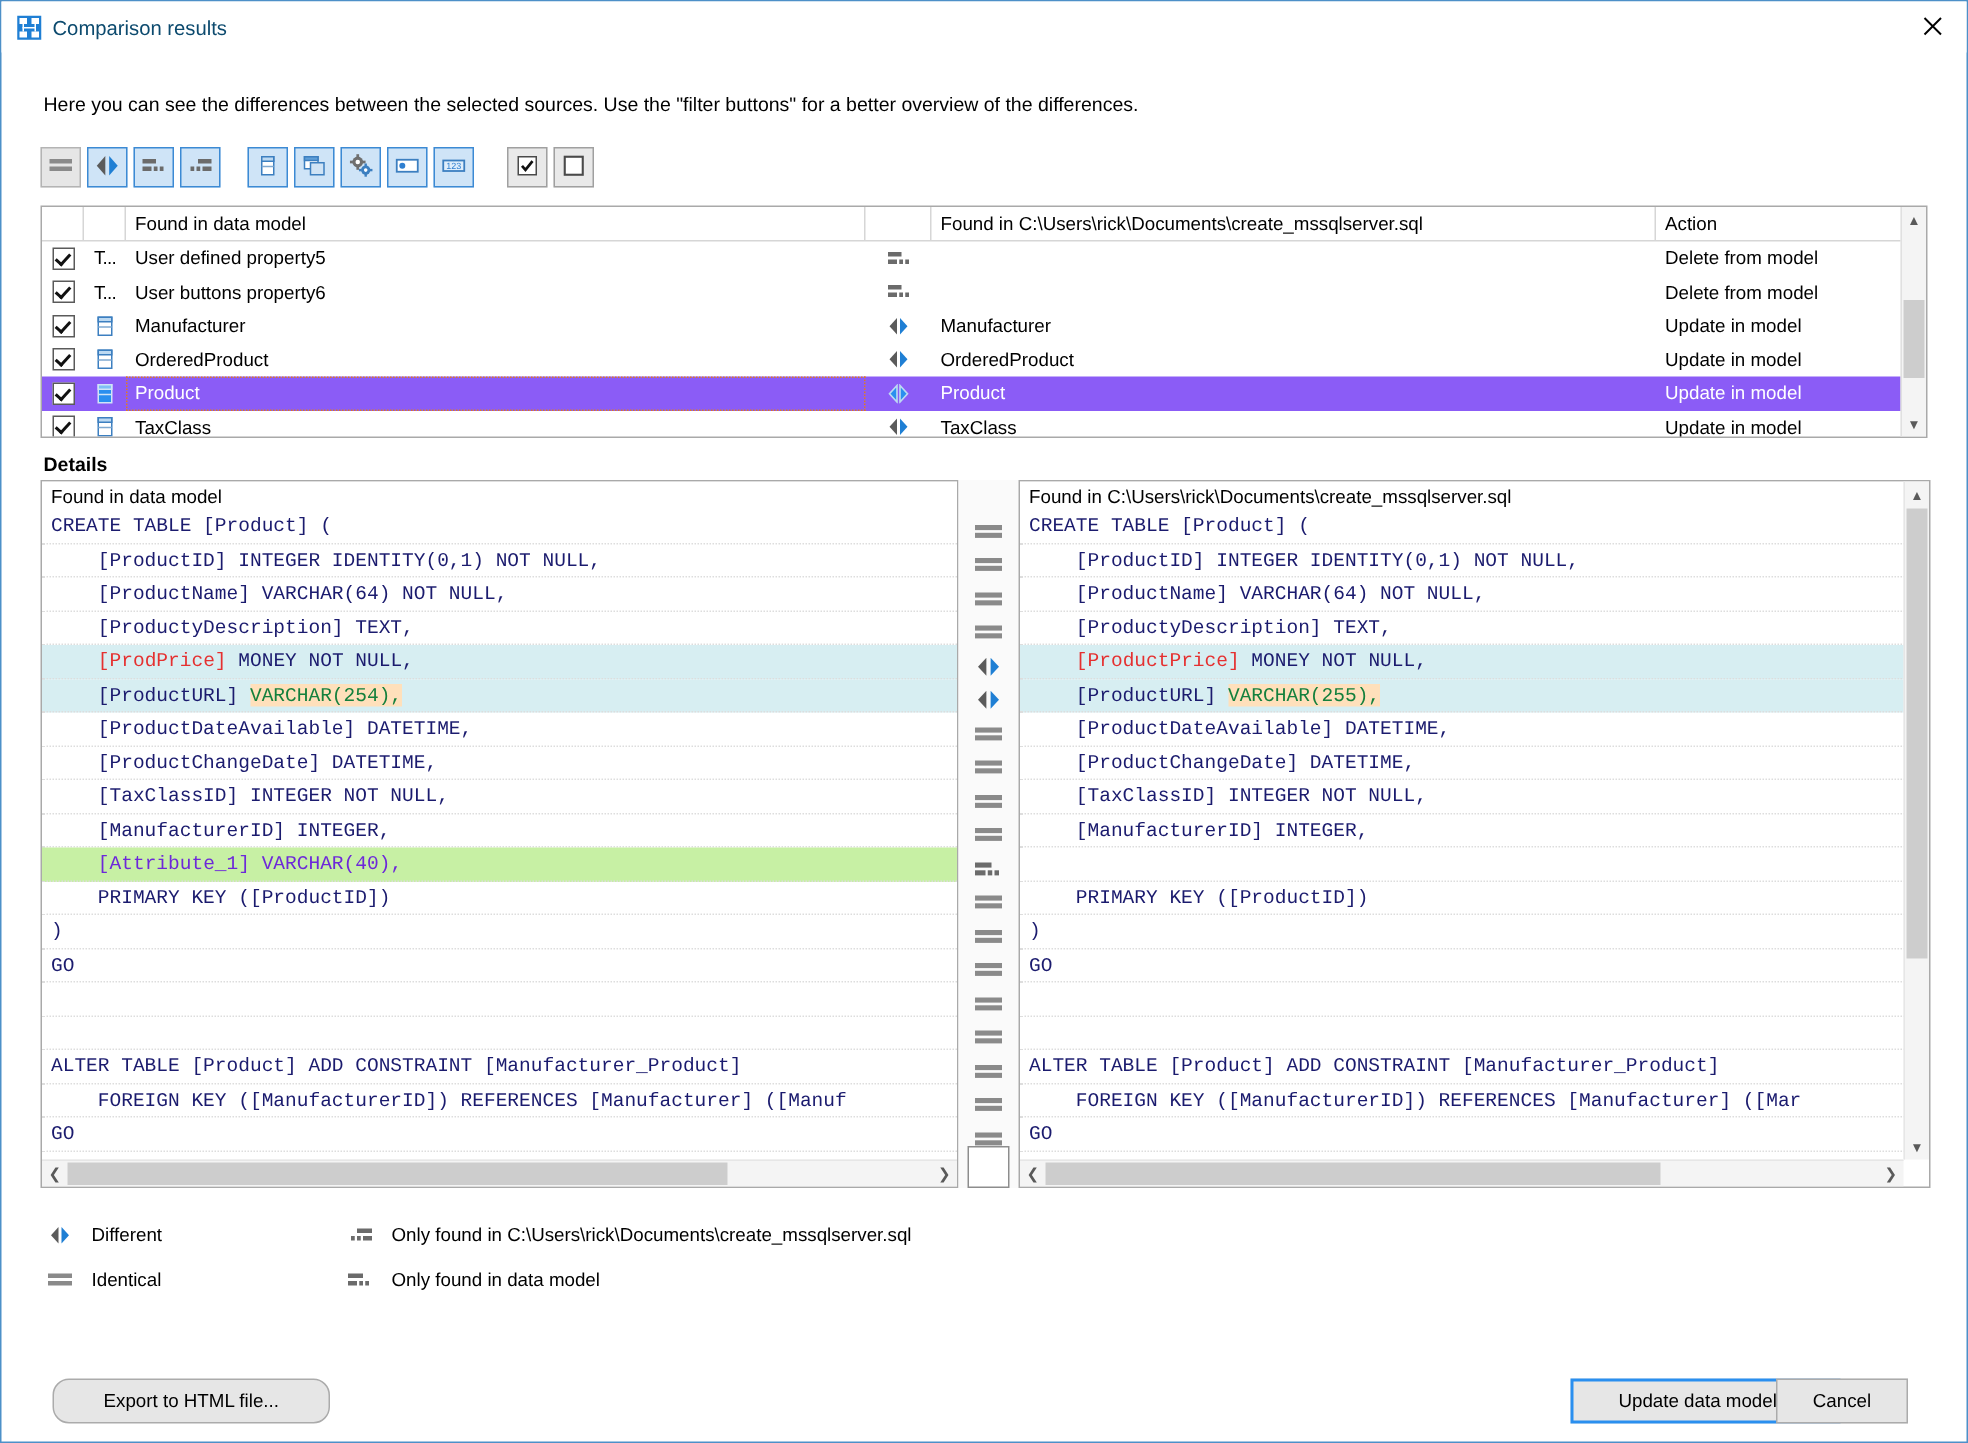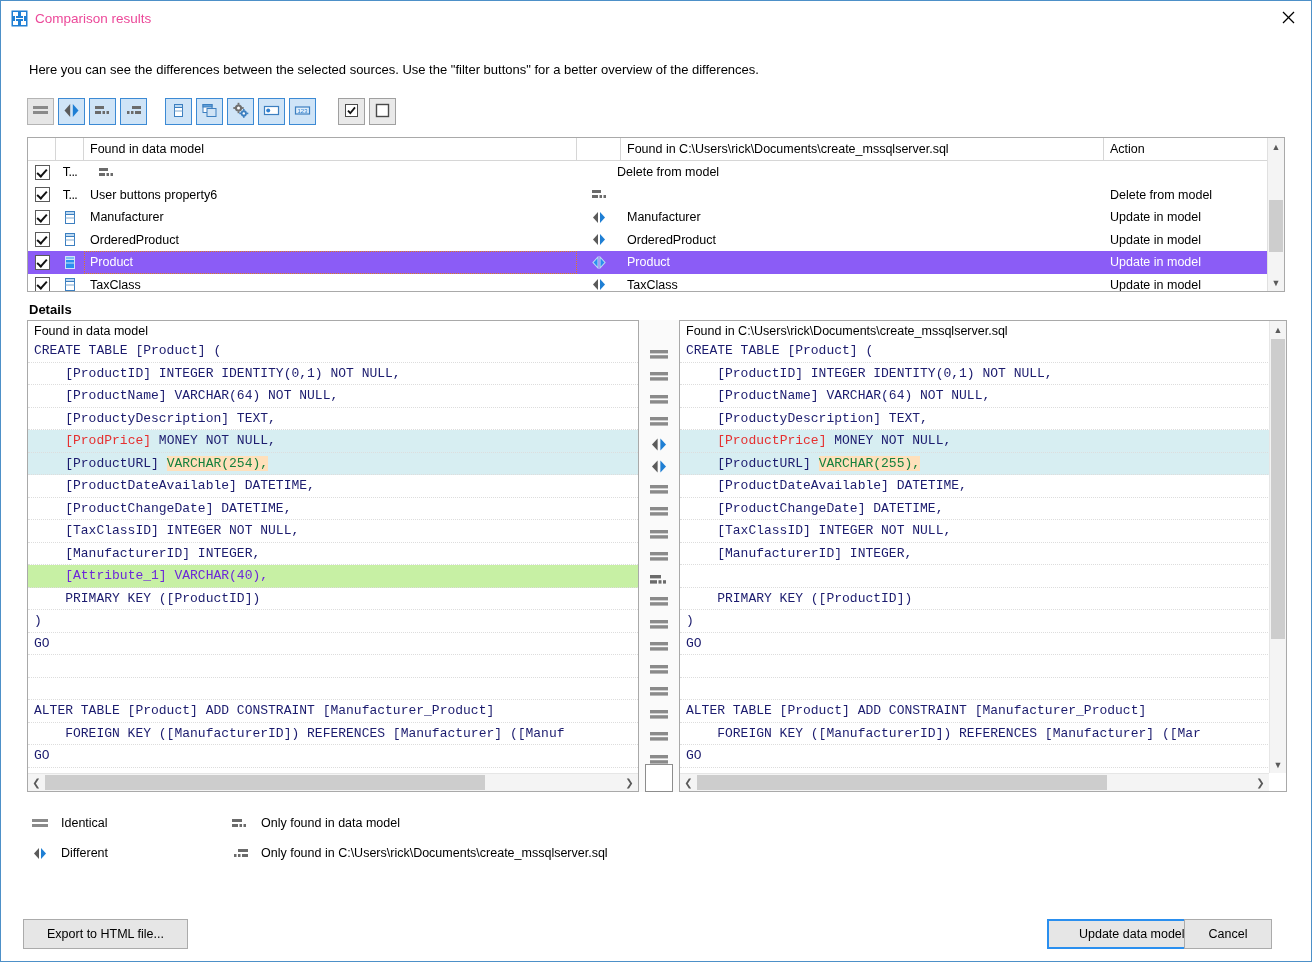--- a/index.html
+++ b/index.html
@@ -10,21 +10,21 @@
     font-size:12.5px;
     color:#000000;
     overflow:hidden;
     position:relative;
   }
   .win{position:absolute;left:0;top:0;width:1312px;height:962px;background:#fff;border:1px solid #4d90c8;box-sizing:border-box;}
 
   
   .titlebar{height:34px;display:flex;align-items:center;padding:0 0 0 10px;background:#ffffff;position:relative;}
   .title-icon{width:17px;height:17px;margin-right:7px;flex:none;}
-  .title-text{font-size:13.5px;color:#ec4899;}
+  .title-text{font-size:13.5px;color:#0c4a6e;}
   .close-btn{position:absolute;right:0;top:0;width:45px;height:33px;display:flex;align-items:center;justify-content:center;cursor:pointer;}
   .close-btn svg{display:block;}
 
   
   .intro{padding:27px 0 0 28px;font-size:13px;color:#000;}
 
   
   .toolbar{display:flex;align-items:center;margin:21px 0 0 26px;}
   .tb-btn{width:27px;height:27px;border:1px solid #b4b4b4;background:#e6e6e6;display:flex;align-items:center;justify-content:center;margin-right:4px;box-sizing:border-box;cursor:pointer;}
   .tb-btn.sel{border:1px solid #3c8ad4;background:#cfe4f7;}
@@ -91,21 +91,21 @@
   .legend{margin:16px 0 0 26px;font-size:12.5px;}
   .lrow{display:flex;align-items:center;height:30px;}
   .lcell{display:flex;align-items:center;}
   .lcell.first{width:200px;}
   .lico{width:26px;display:flex;align-items:center;justify-content:center;margin-right:8px;}
 
   
   .footer{position:absolute;left:0;right:0;bottom:12px;height:30px;}
   .btn{position:absolute;height:30px;border:1px solid #ababab;background:#e6e6e6;font-family:"Liberation Sans",sans-serif;font-size:12.5px;color:#000;cursor:pointer;box-sizing:border-box;}
   .btn.primary{border:2px solid #2a8fef;background:#e6e6e6;}
-  .btn-export{left:22px;width:165px;}
+  .btn-export{left:34px;width:185px;border-radius:11px;}
   .btn-update{right:84px;width:180px;}
   .btn-cancel{right:39px;width:88px;}
 </style>
 </head>
 <body>
 
 <div class="win">
 
   <div class="titlebar">
     <span class="title-icon">
@@ -267,20 +267,21 @@
     </div>
     <div class="grid-rows">
 
       <div class="grow">
         <div class="gc c-chk">
             <span class="chk"></span>
           </div>
         <div class="gc c-typ">
             <span class="tdots">T...</span>
           </div>
+        <div class="gc c-name">User defined property5</div>
         <div class="gc c-mid">
           <svg width="15" height="13" viewBox="0 0 15 13">
               <rect x="0" y="2" width="9" height="3" fill="#6b6b6b"></rect>
               <rect x="0" y="7" width="6" height="3" fill="#6b6b6b"></rect>
               <rect x="7.5" y="7" width="2.5" height="3" fill="#6b6b6b"></rect>
               <rect x="11.5" y="7" width="2.5" height="3" fill="#6b6b6b"></rect>
             </svg>
         </div>
         <div class="gc c-rname"></div>
         <div class="gc c-act">Delete from model</div>
@@ -556,60 +557,60 @@
         <div class="hs-arrow">❯</div>
       </div>
     </div>
   </div>
 
   <div class="legend">
     <div class="lrow">
       <div class="lcell first">
         <span class="lico">
           <svg width="17" height="13" viewBox="0 0 17 13">
+              <path d="M7 1 L7 12 L2 6.5 Z" fill="#5b5b5b"></path>
+              <path d="M9 1 L9 12 L14 6.5 Z" fill="#1f7fd4"></path>
+            </svg>
+        </span>
+        <span>Different</span>
+      </div>
+      <div class="lcell">
+        <span class="lico">
+          <svg width="17" height="13" viewBox="0 0 17 13">
+              <rect x="6" y="2" width="10" height="3" fill="#6b6b6b"></rect>
+              <rect x="10" y="7" width="6" height="3" fill="#6b6b6b"></rect>
+              <rect x="6" y="7" width="2.5" height="3" fill="#6b6b6b"></rect>
+              <rect x="2" y="7" width="2.5" height="3" fill="#6b6b6b"></rect>
+            </svg>
+        </span>
+        <span>Only found in C:\Users\rick\Documents\create_mssqlserver.sql</span>
+      </div>
+    </div>
+    <div class="lrow">
+      <div class="lcell first">
+        <span class="lico">
+          <svg width="17" height="13" viewBox="0 0 17 13">
               <rect x="0" y="2" width="16" height="3" fill="#8a8a8a"></rect>
               <rect x="0" y="7" width="16" height="3" fill="#8a8a8a"></rect>
             </svg>
         </span>
         <span>Identical</span>
       </div>
       <div class="lcell">
         <span class="lico">
           <svg width="17" height="13" viewBox="0 0 17 13">
               <rect x="0" y="2" width="10" height="3" fill="#6b6b6b"></rect>
               <rect x="0" y="7" width="6" height="3" fill="#6b6b6b"></rect>
               <rect x="7.5" y="7" width="2.5" height="3" fill="#6b6b6b"></rect>
               <rect x="11.5" y="7" width="2.5" height="3" fill="#6b6b6b"></rect>
             </svg>
         </span>
         <span>Only found in data model</span>
       </div>
     </div>
-    <div class="lrow">
-      <div class="lcell first">
-        <span class="lico">
-          <svg width="17" height="13" viewBox="0 0 17 13">
-              <path d="M7 1 L7 12 L2 6.5 Z" fill="#5b5b5b"></path>
-              <path d="M9 1 L9 12 L14 6.5 Z" fill="#1f7fd4"></path>
-            </svg>
-        </span>
-        <span>Different</span>
-      </div>
-      <div class="lcell">
-        <span class="lico">
-          <svg width="17" height="13" viewBox="0 0 17 13">
-              <rect x="6" y="2" width="10" height="3" fill="#6b6b6b"></rect>
-              <rect x="10" y="7" width="6" height="3" fill="#6b6b6b"></rect>
-              <rect x="6" y="7" width="2.5" height="3" fill="#6b6b6b"></rect>
-              <rect x="2" y="7" width="2.5" height="3" fill="#6b6b6b"></rect>
-            </svg>
-        </span>
-        <span>Only found in C:\Users\rick\Documents\create_mssqlserver.sql</span>
-      </div>
-    </div>
   </div>
 
   <div class="footer">
     <button class="btn btn-export">Export to HTML file...</button>
     <button class="btn btn-update primary">Update data model...</button>
     <button class="btn btn-cancel">Cancel</button>
   </div>
 
 </div>
 

